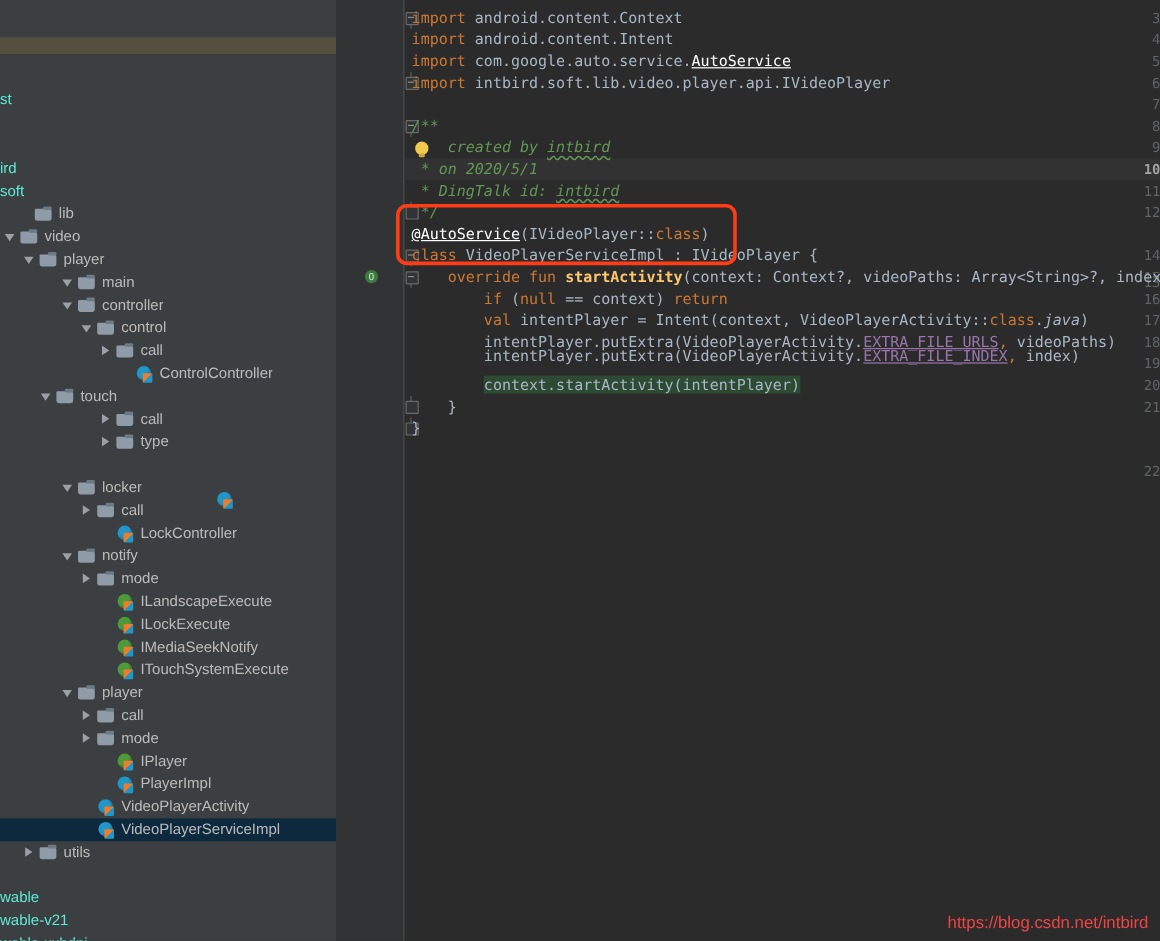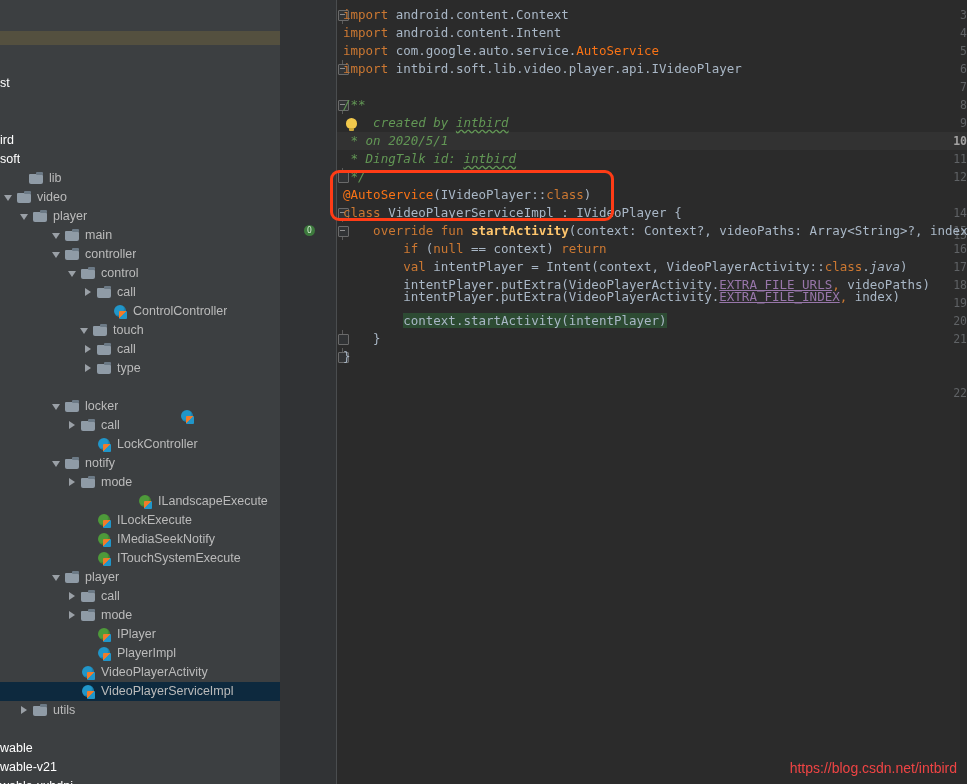--- a/index.html
+++ b/index.html
@@ -14,21 +14,21 @@
   #sidebar{
     width:280px;height:784px;background:#3c3f41;position:relative;overflow:hidden;
     flex:0 0 280px;
   }
   .tree-row{
     height:19px;line-height:19px;white-space:nowrap;
     font-size:12.5px;color:#bbbbbb;position:absolute;left:0;right:0;
     display:flex;align-items:center;
   }
   .tree-row.selected{background:#0d293e;}
-  .tree-row.plain{color:#ffffff;}
+  .tree-row.plain{color:#5eead4;}
   .arrow{
     width:9px;height:9px;flex:0 0 9px;position:relative;margin-right:4px;
   }
   .arrow.closed::before{
     content:"";position:absolute;left:1px;top:0px;
     border-left:6px solid #9aa0a6;border-top:4.5px solid transparent;border-bottom:4.5px solid transparent;
   }
   .arrow.open::before{
     content:"";position:absolute;left:0px;top:2px;
     border-top:6px solid #9aa0a6;border-left:4.5px solid transparent;border-right:4.5px solid transparent;
@@ -92,21 +92,21 @@
   .fold .box::before{content:"";position:absolute;left:1px;top:3px;width:5px;height:1px;background:#8d8d8d;}
   .fold .capT{position:absolute;left:4px;top:9px;width:1px;height:9px;background:#5b5b5b;}
   .fold .capB{position:absolute;left:4px;top:0;width:1px;height:9px;background:#5b5b5b;}
   .fold .arrowup{
     position:absolute;left:0px;top:4px;width:9px;height:9px;
     border:1px solid #6a6a6a;border-radius:1px;background:#313335;
   }
 
   
   .kw{color:#cc7832;}
-  .anno{color:#f97316;}
+  .anno{color:#ffffff;text-decoration:underline;}
   .com{color:#629755;font-style:italic;}
   .fn{color:#ffc66d;font-weight:bold;}
   .stat{color:#9876aa;text-decoration:underline;}
   .ital{color:#a9b7c6;font-style:italic;}
   .greenbg{background:#2d4b33;}
   .wavy{
     text-decoration:underline;text-decoration-style:wavy;
     text-decoration-color:#629755;text-underline-offset:2px;
   }
 
@@ -194,21 +194,21 @@
         <div class="tree-row" style="top: 283px; padding-left: 84px;">
           <span class="arrow closed"></span>
           <span class="ic folder"></span>
           <span class="tree-label">call</span>
         </div>
         <div class="tree-row" style="top: 302px; padding-left: 100px;">
           <span class="arrow none"></span>
           <span class="ic kclass"></span>
           <span class="tree-label">ControlController</span>
         </div>
-        <div class="tree-row" style="top: 321px; padding-left: 80px; text-align: center;">
+        <div class="tree-row" style="top: 321px; padding-left: 34px; text-align: center;">
           <span class="arrow open"></span>
           <span class="ic folder"></span>
           <span class="tree-label">touch</span>
         </div>
         <div class="tree-row" style="top: 340px; padding-left: 84px;">
           <span class="arrow closed"></span>
           <span class="ic folder"></span>
           <span class="tree-label">call</span>
         </div>
         <div class="tree-row" style="top: 359px; padding-left: 84px;">
@@ -239,21 +239,21 @@
         <div class="tree-row" style="top: 454px; padding-left: 52px;">
           <span class="arrow open"></span>
           <span class="ic folder"></span>
           <span class="tree-label">notify</span>
         </div>
         <div class="tree-row" style="top: 473px; padding-left: 68px;">
           <span class="arrow closed"></span>
           <span class="ic folder"></span>
           <span class="tree-label">mode</span>
         </div>
-        <div class="tree-row" style="top: 492px; padding-left: 84px; margin-left: 41px;">
+        <div class="tree-row" style="top: 492px; padding-left: 84px;">
           <span class="arrow none"></span>
           <span class="ic kiface"></span>
           <span class="tree-label">ILandscapeExecute</span>
         </div>
         <div class="tree-row" style="top: 511px; padding-left: 84px;">
           <span class="arrow none"></span>
           <span class="ic kiface"></span>
           <span class="tree-label">ILockExecute</span>
         </div>
         <div class="tree-row" style="top: 530px; padding-left: 84px;">

